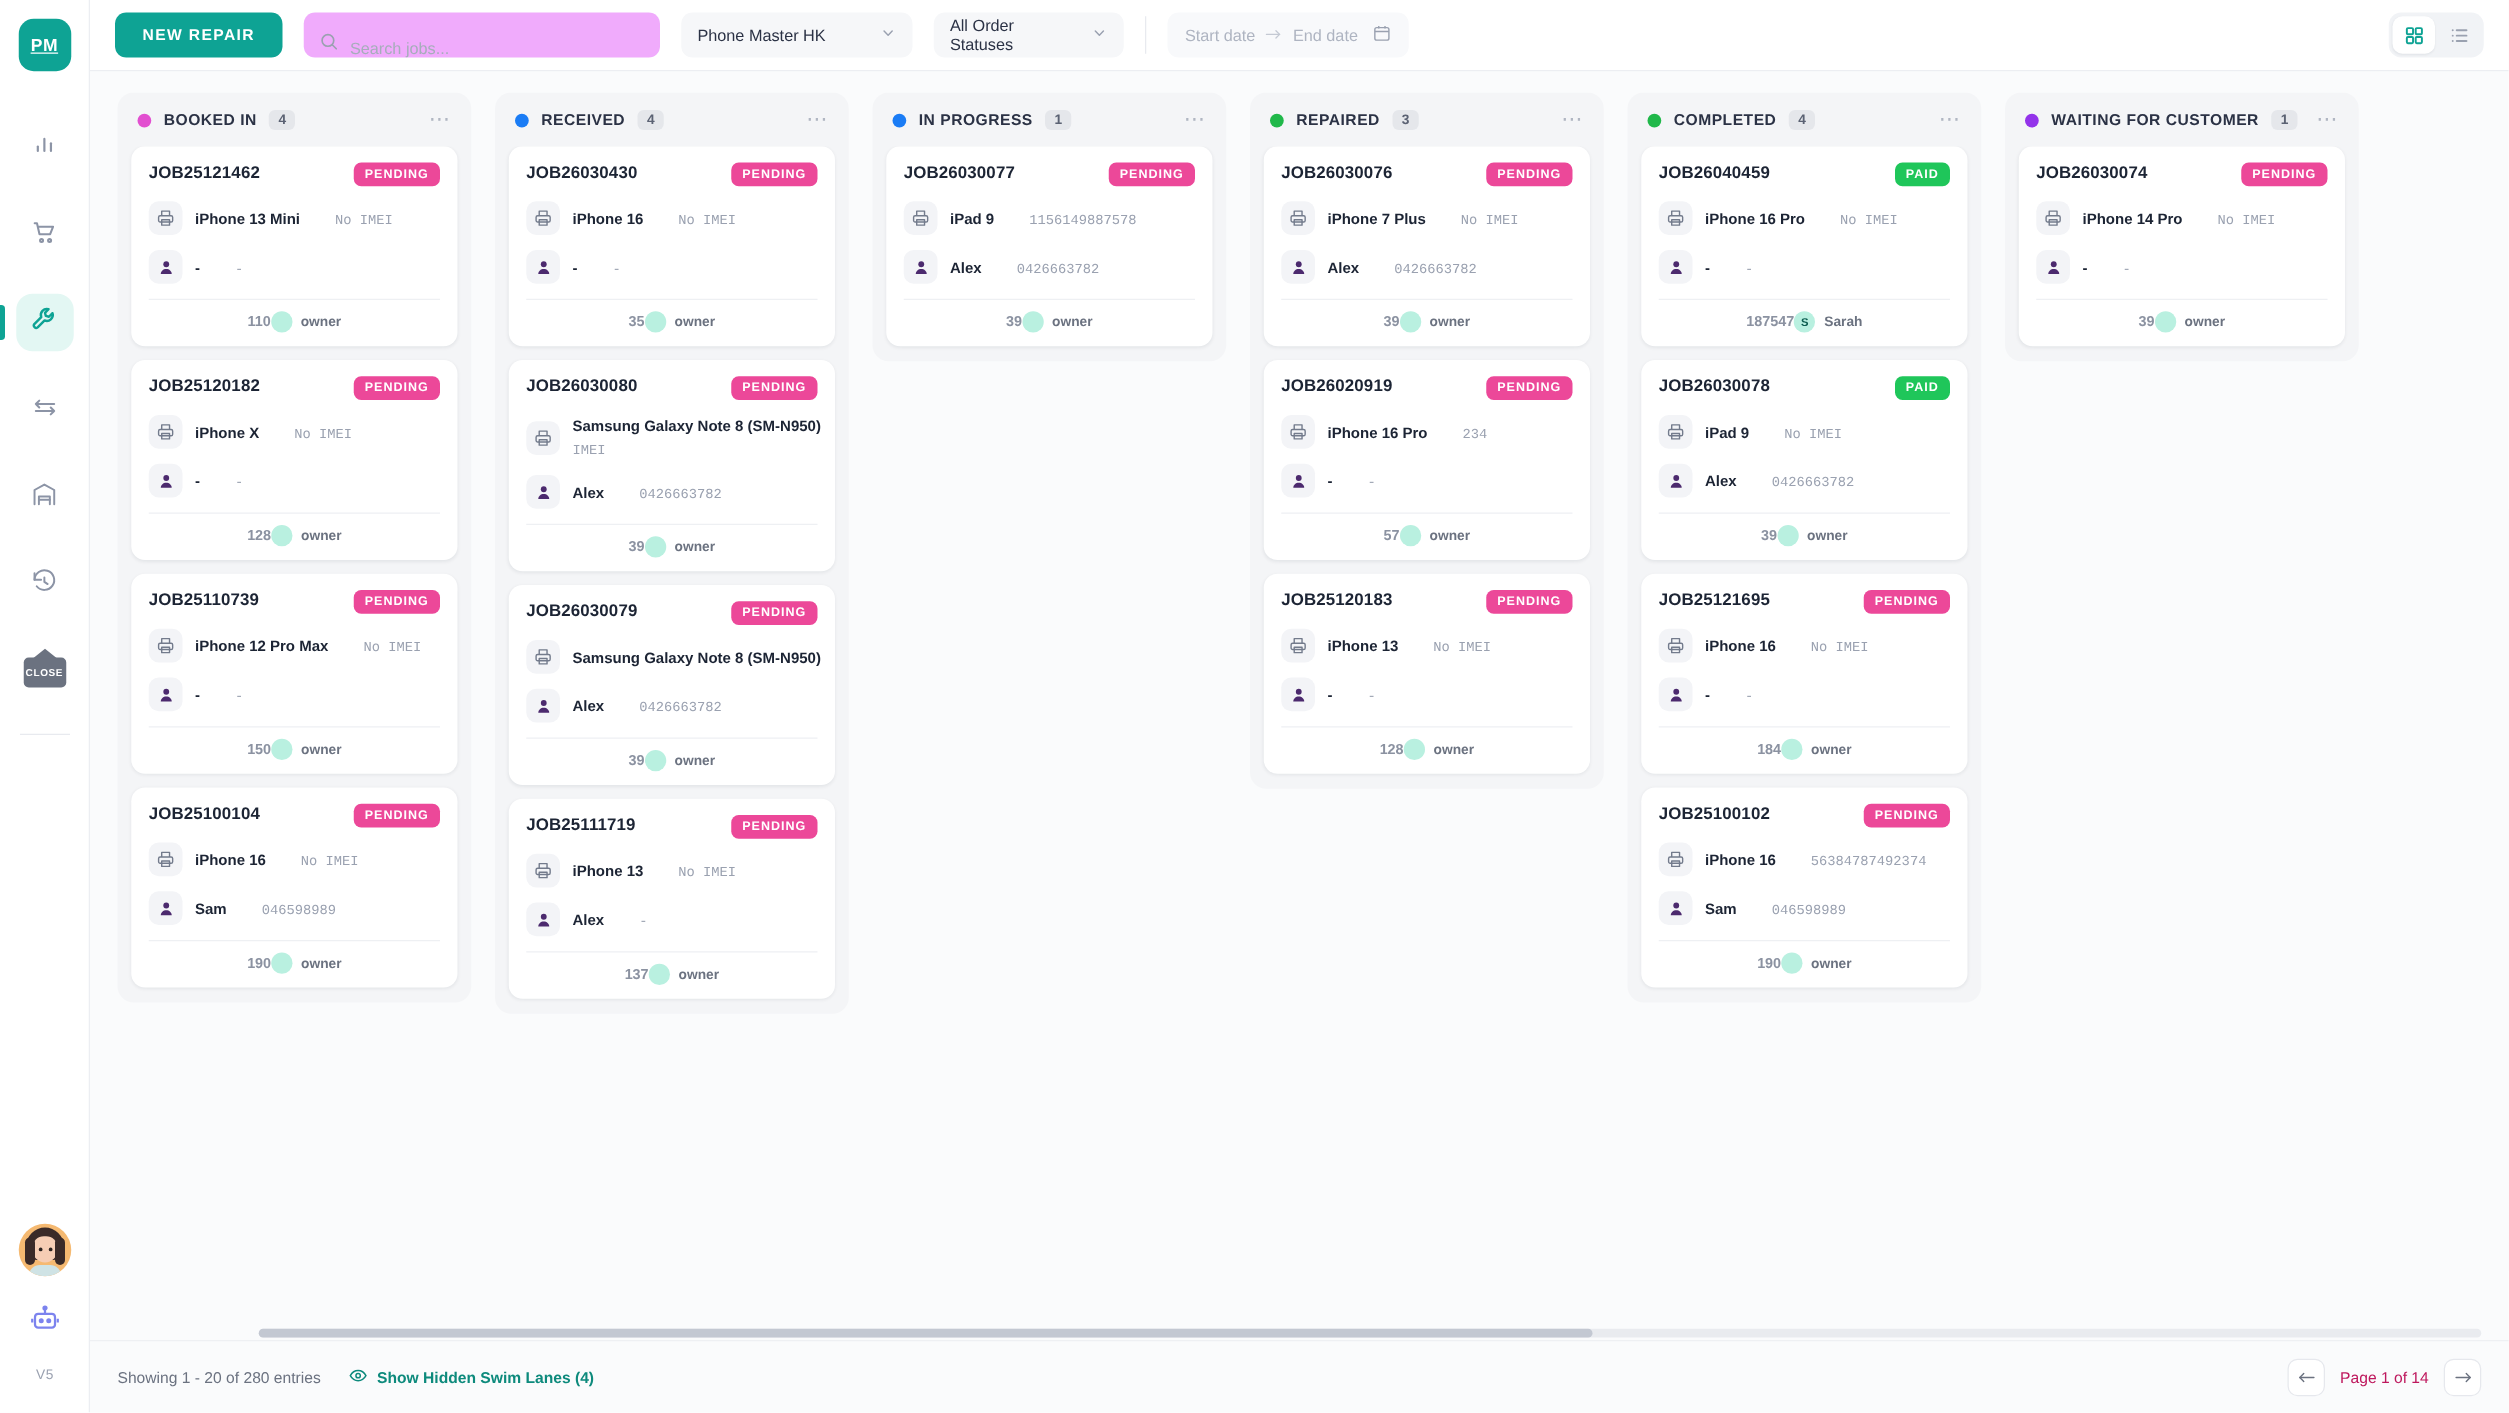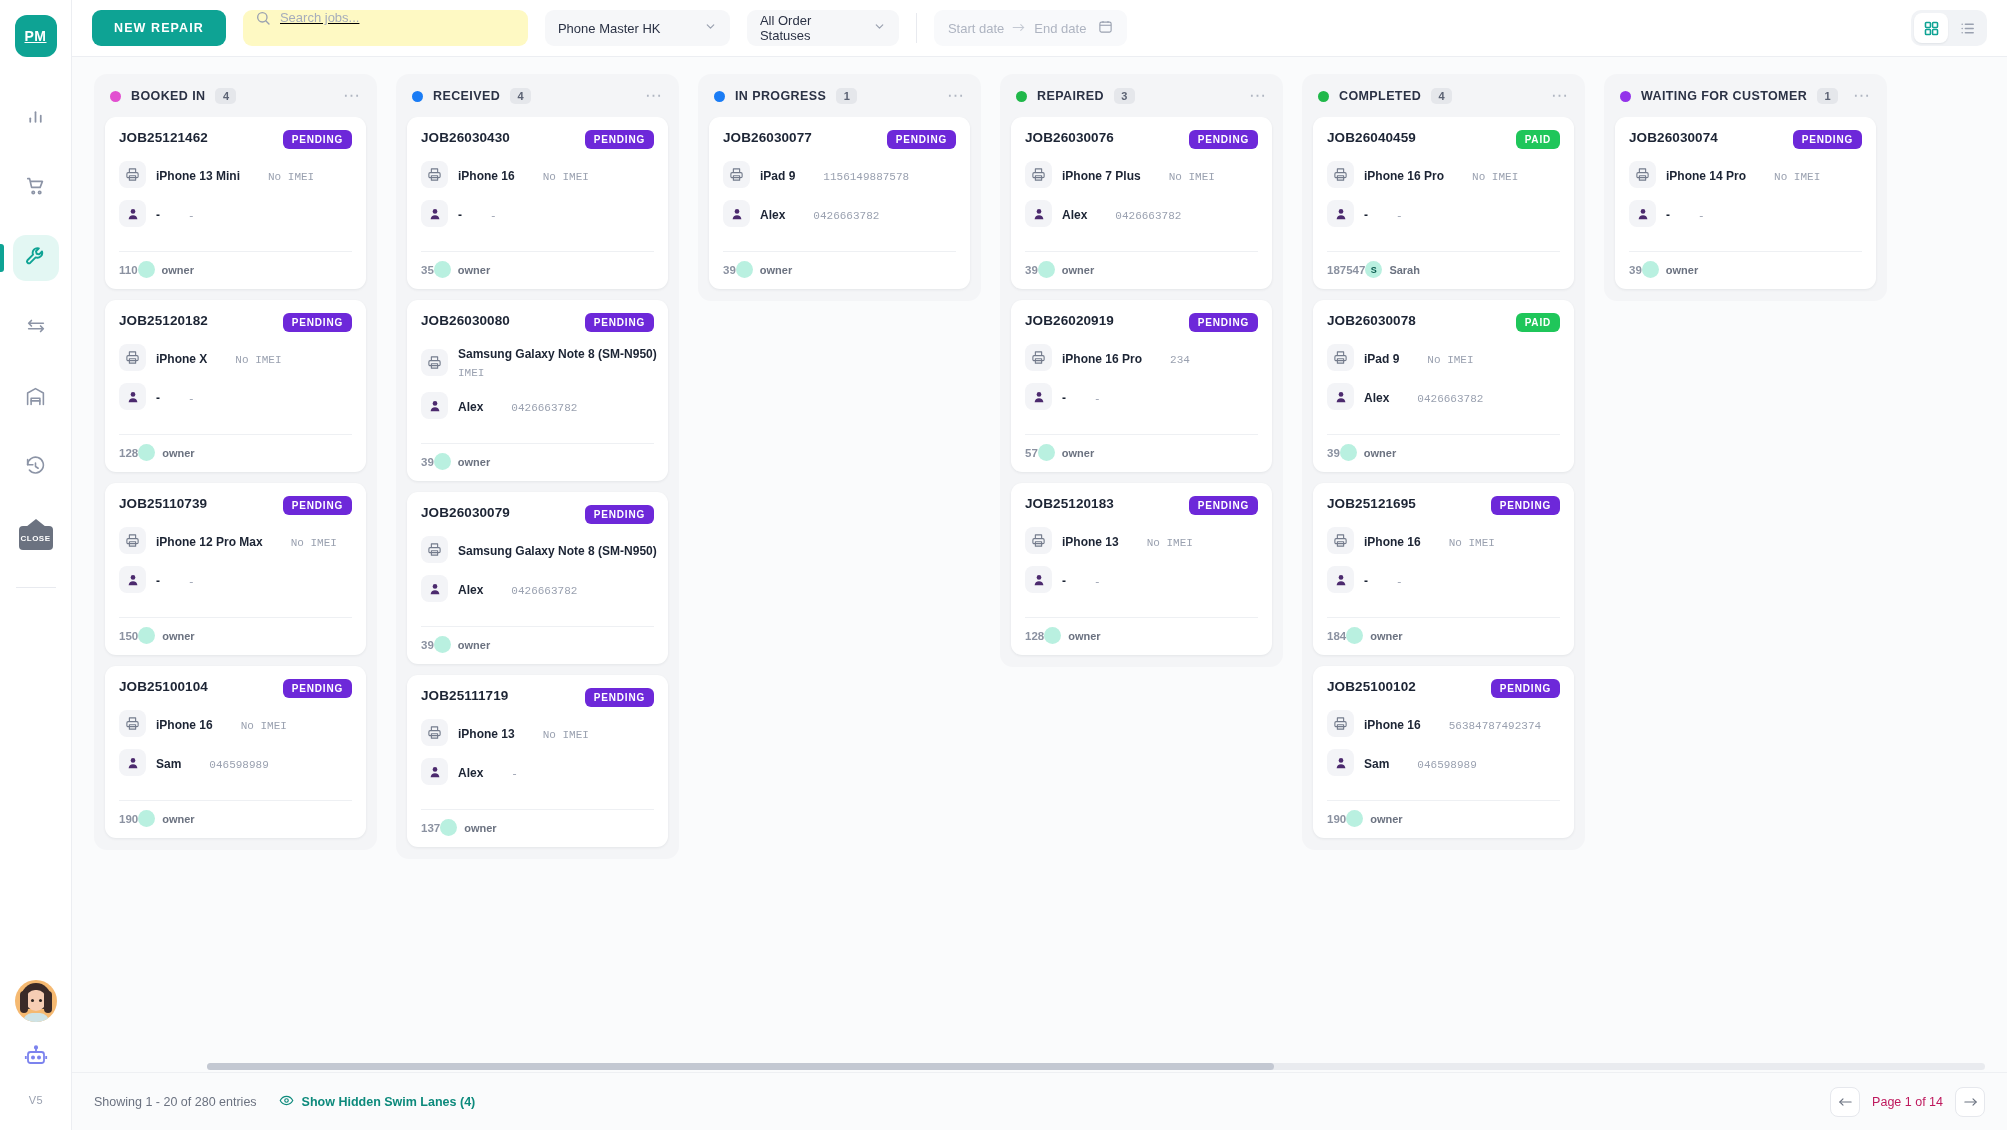--- a/index.html
+++ b/index.html
@@ -73,22 +73,22 @@
   .topbar {
     height: 57px; background: #fff; border-bottom: 1px solid #eceef2;
     display: flex; align-items: center; padding: 16px 20px; gap: 17px; flex: 0 0 57px;
   }
   .new-repair-btn {
     background: #0ea394; color: #fff; border: none; border-radius: 9px;
     height: 36px; padding: 0 22px; font-size: 12.5px; font-weight: bold;
     letter-spacing: 1.1px; cursor: pointer; font-family: "Liberation Sans", sans-serif;
   }
   .search-wrap {
-    width: 285px; height: 36px; background: #fef9c3; border-radius: 9px;
-    display: flex; align-items: flex-start; padding: 0 12px; gap: 9px; text-decoration: underline;
+    width: 285px; height: 36px; background: #f0abfc; border-radius: 9px;
+    display: flex; align-items: flex-end; padding: 0 12px; gap: 9px;
   }
   .search-wrap input {
     border: none; background: transparent; outline: none; flex: 1;
     font-size: 13px; color: #2b3245; font-family: "Liberation Sans", sans-serif;
   }
   .search-wrap input::placeholder { color: #a6adbb; }
   .select-box {
     height: 36px; background: #f6f7f9; border-radius: 9px;
     display: flex; align-items: center; justify-content: space-between;
     padding: 0 13px; gap: 12px; font-size: 13px; color: #2b3245; cursor: pointer;
@@ -147,35 +147,35 @@
   .card {
     background: #fff; border-radius: 11px; padding: 13px 14px 0 14px;
     box-shadow: 0 1px 3px rgba(16,24,40,.07); cursor: pointer;
   }
   .card-top { display: flex; align-items: flex-start; justify-content: space-between; gap: 8px; }
   .job-id { font-size: 13.5px; font-weight: bold; color: #1c2434; letter-spacing: .1px; }
   .badge {
     font-size: 10px; font-weight: bold; letter-spacing: .8px;
     border-radius: 6px; padding: 4px 9px; color: #fff; white-space: nowrap;
   }
-  .badge.pending { background: #6d28d9; }
+  .badge.pending { background: #ec4899; }
   .badge.paid { background: #1fc65a; }
   .row { display: flex; align-items: center; gap: 10px; margin-top: 12px; }
   .row-icon {
     width: 27px; height: 27px; border-radius: 8px; background: #f3f4f7;
     display: flex; align-items: center; justify-content: center; flex: 0 0 27px;
     color: #737b8c;
   }
   .row-icon.person { color: #4c2a6e; }
   .row-text { min-width: 0; }
   .row-main { font-size: 12px; font-weight: bold; color: #1c2434; white-space: nowrap; overflow: hidden; text-overflow: ellipsis; }
   .row-sub { font-size: 11px; color: #9aa1b0; margin-top: 6px; font-family: "Liberation Mono", monospace; padding-left: 28px; }
   .card-foot {
-    margin-top: 24px; border-top: 1px solid #eef0f3;
-    display: flex; align-items: center; justify-content: flex-start;
+    margin-top: 12px; border-top: 1px solid #eef0f3;
+    display: flex; align-items: center; justify-content: center;
     padding: 9px 0 11px 0;
   }
   .foot-num { font-size: 11.5px; font-weight: bold; color: #8b92a1; }
   .owner-chip { display: flex; align-items: center; gap: 7px; }
   .owner-av {
     width: 17px; height: 17px; border-radius: 50%; background: #b9f0e0;
     display: flex; align-items: center; justify-content: center;
     font-size: 9px; font-weight: bold; color: #0b5c4f;
   }
   .owner-name { font-size: 11px; font-weight: bold; color: #6b7280; }

